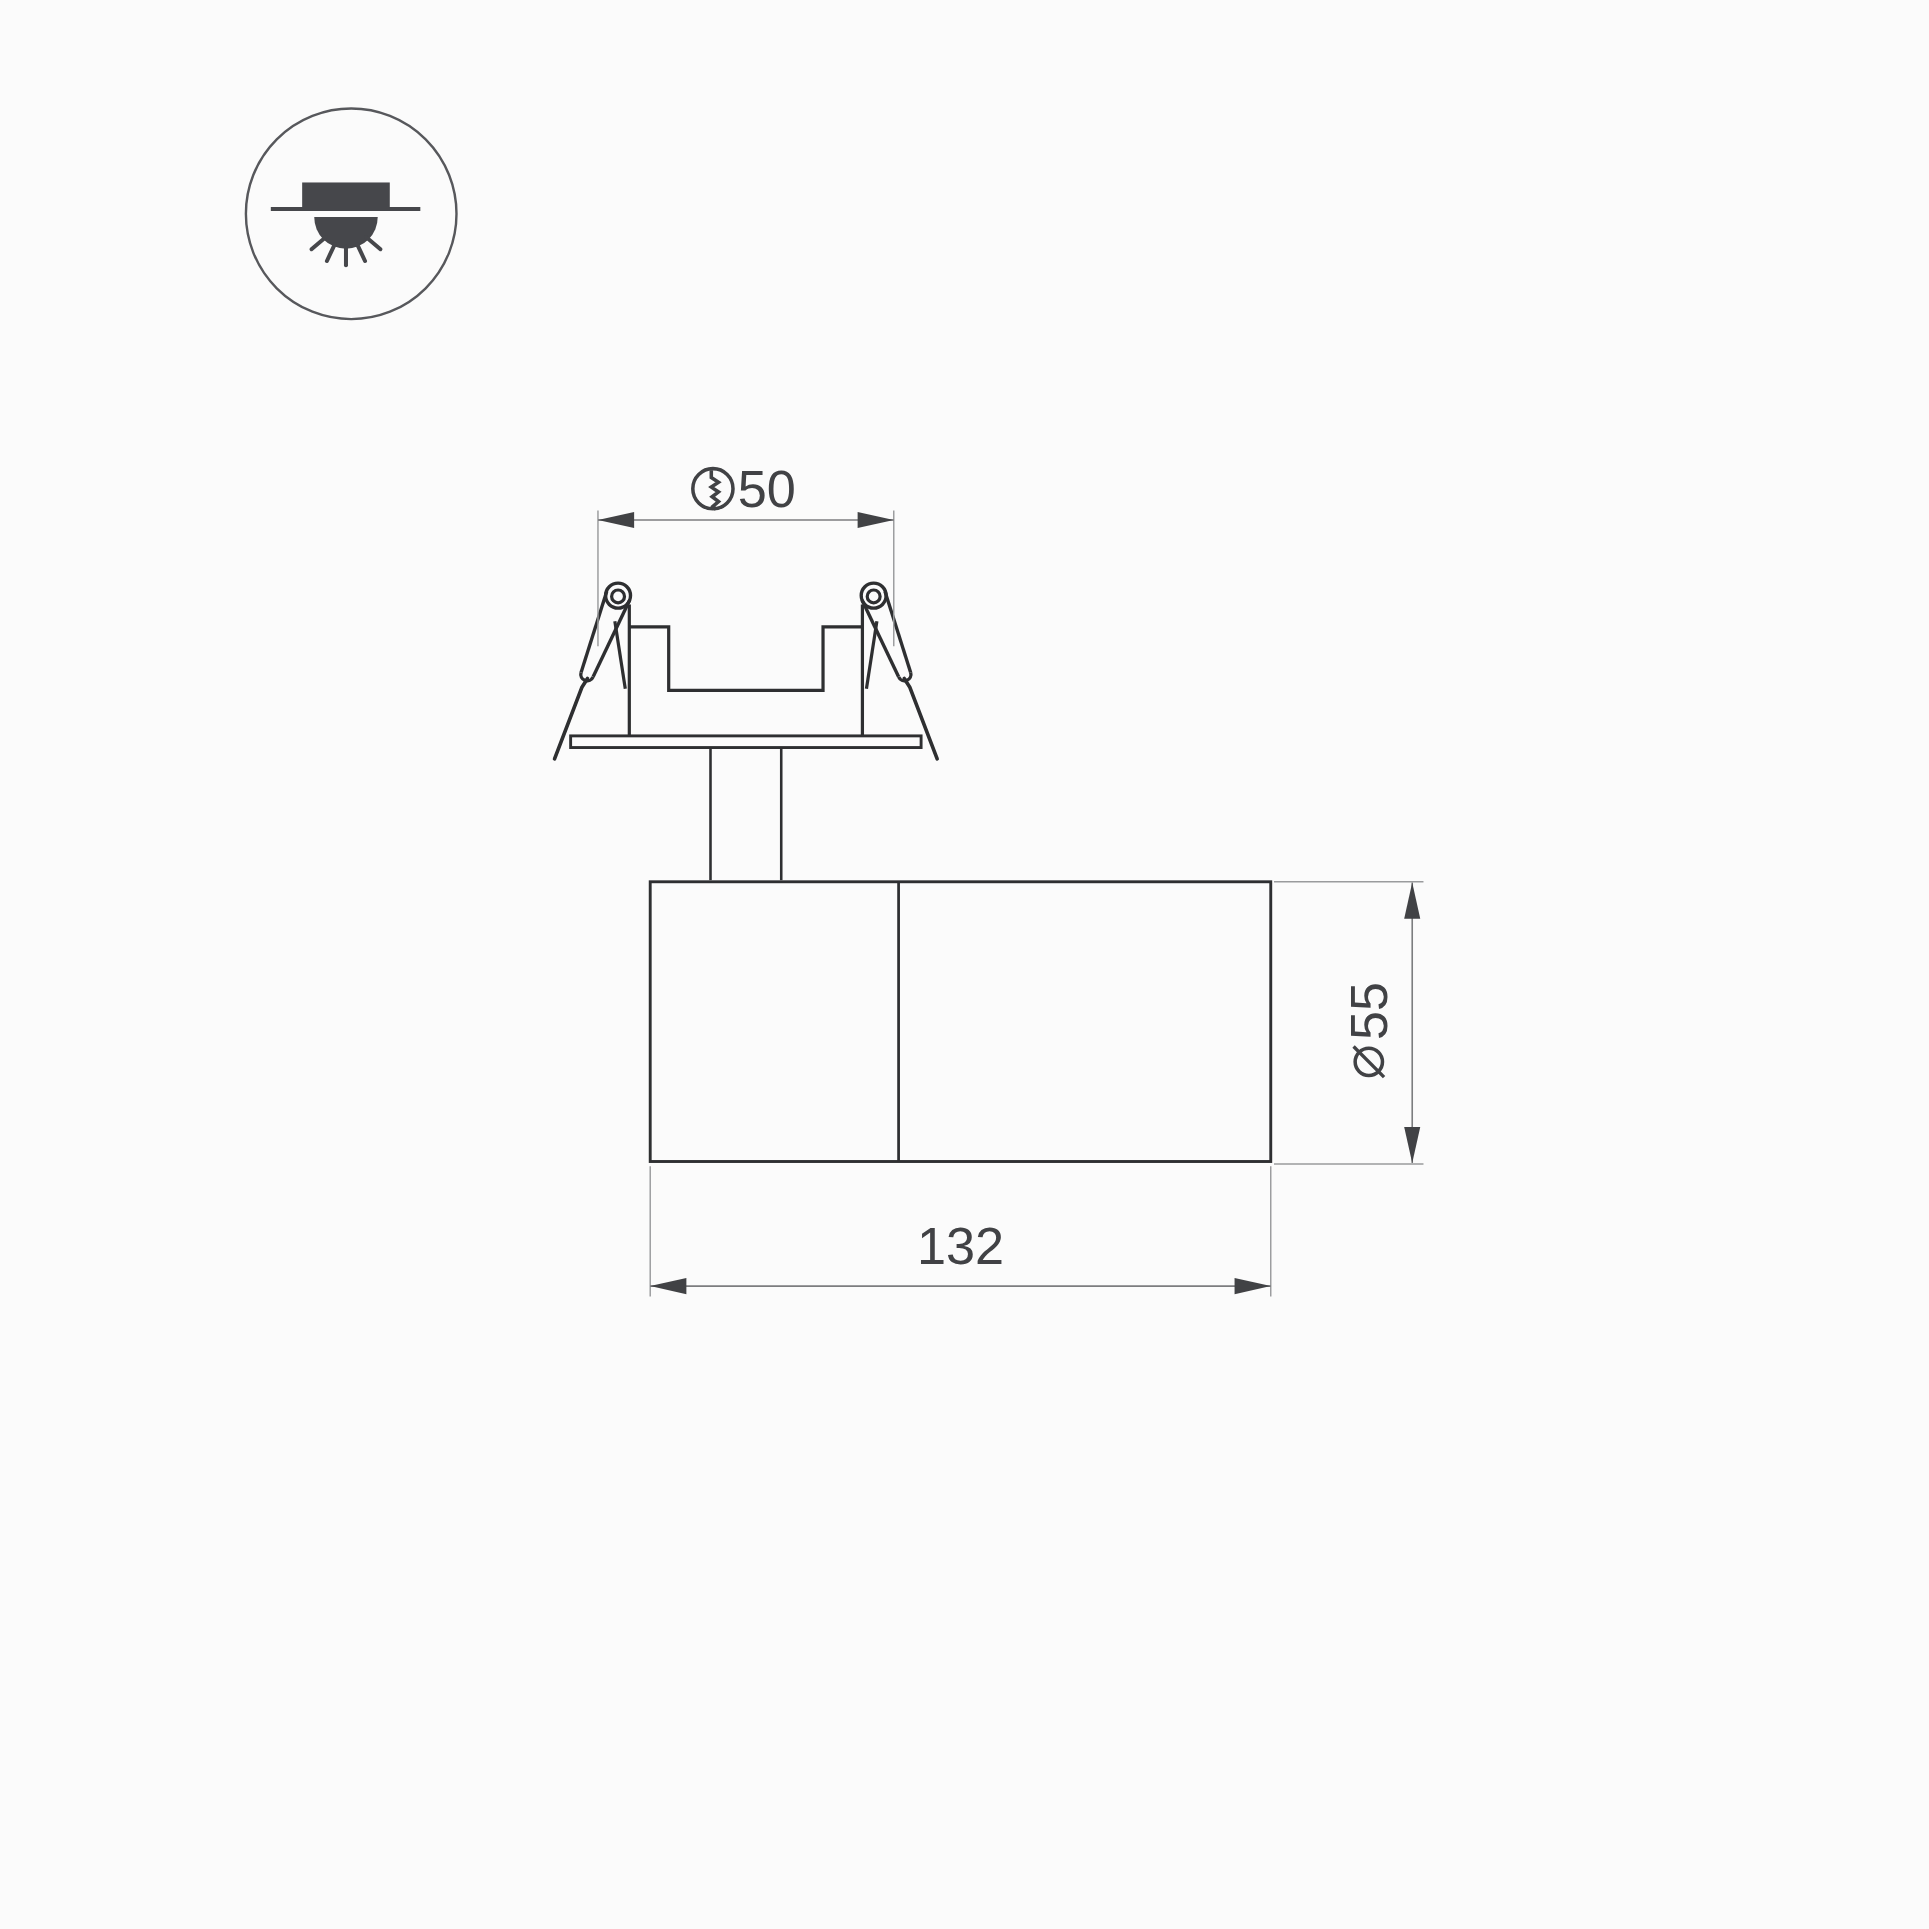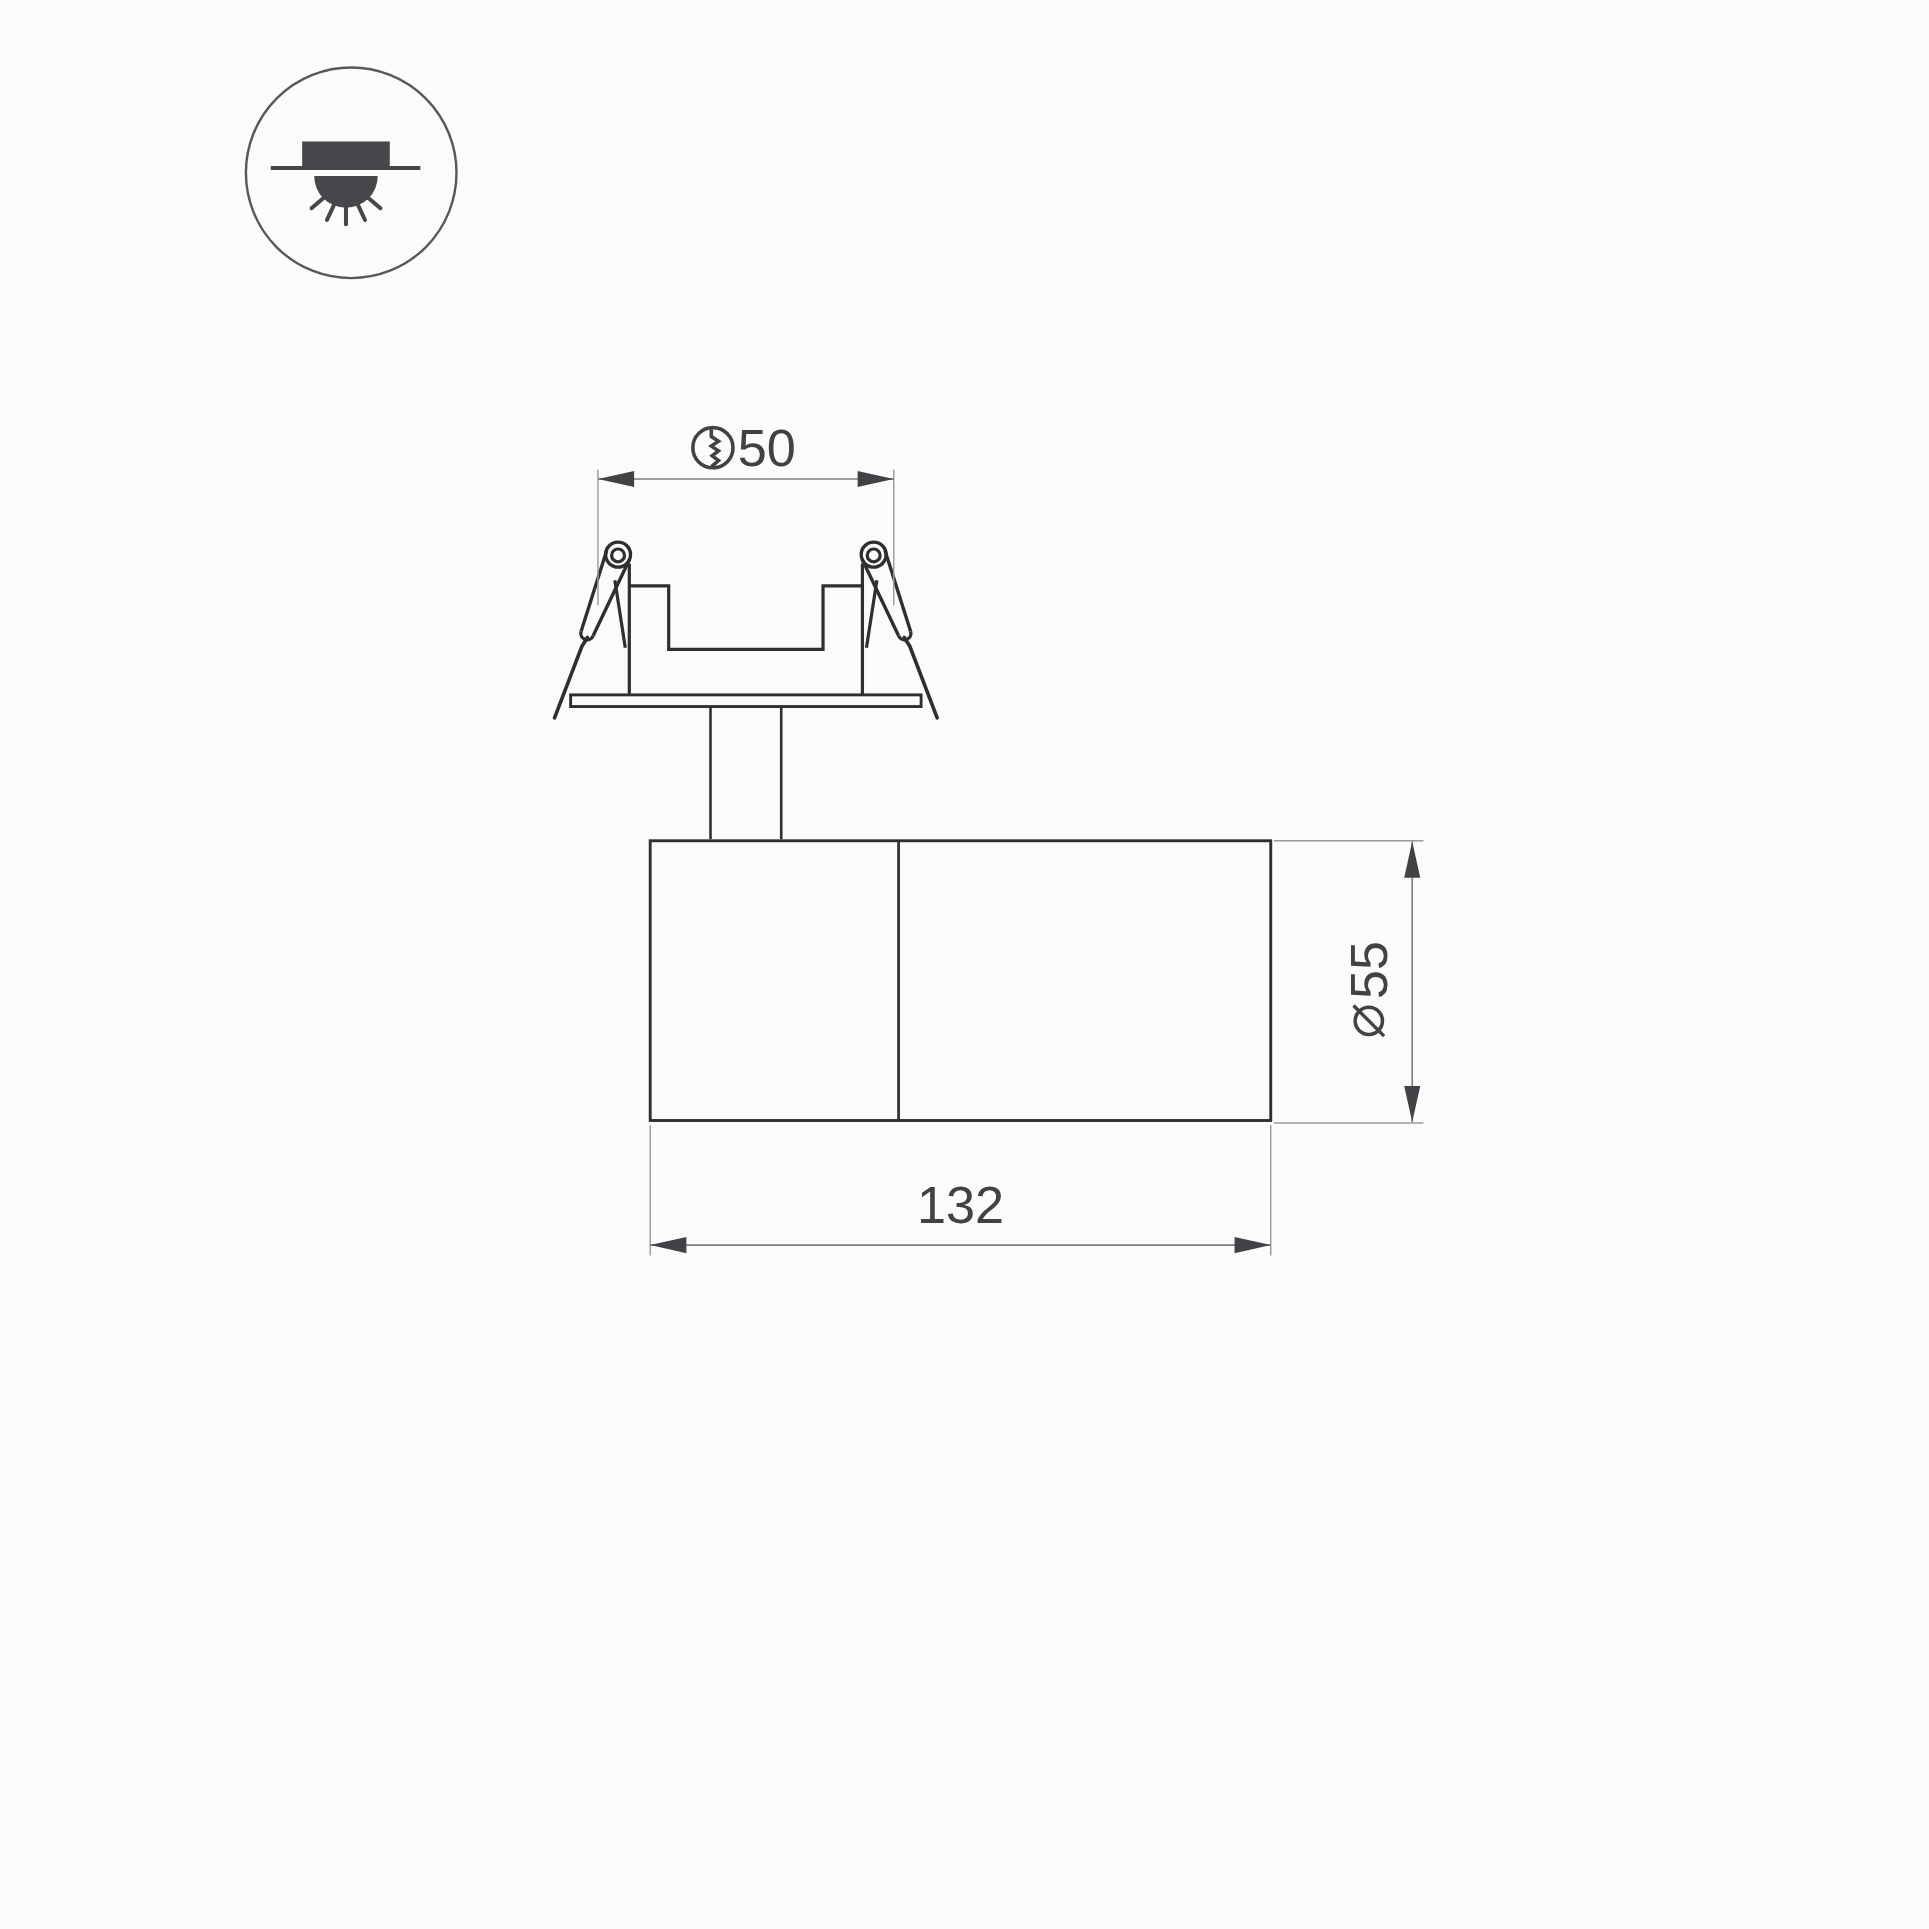--- a/index.html
+++ b/index.html
@@ -1,16 +1,16 @@
 <!DOCTYPE html>
 <html><head>
 <meta charset="utf-8">
 <style>
   html,body{margin:0;padding:0;background:#fbfbfb;}
-  .stage{width:1929px;height:1606px;position:relative;background:#fbfbfb;overflow:hidden;}
+  .stage{width:1929px;height:1606px;position:relative;background:#fbfbfb;overflow:hidden;margin-top:41px;}
   svg{display:block;width:100%;height:100%;}
   .dimtext{font-family:"Liberation Sans","DejaVu Sans",sans-serif;font-size:65px;fill:#414245;}
 </style>
 </head>
 <body>
 
 <div class="stage">
 <svg viewBox="0 0 1998 1998" xmlns="http://www.w3.org/2000/svg">
 
   <g>

